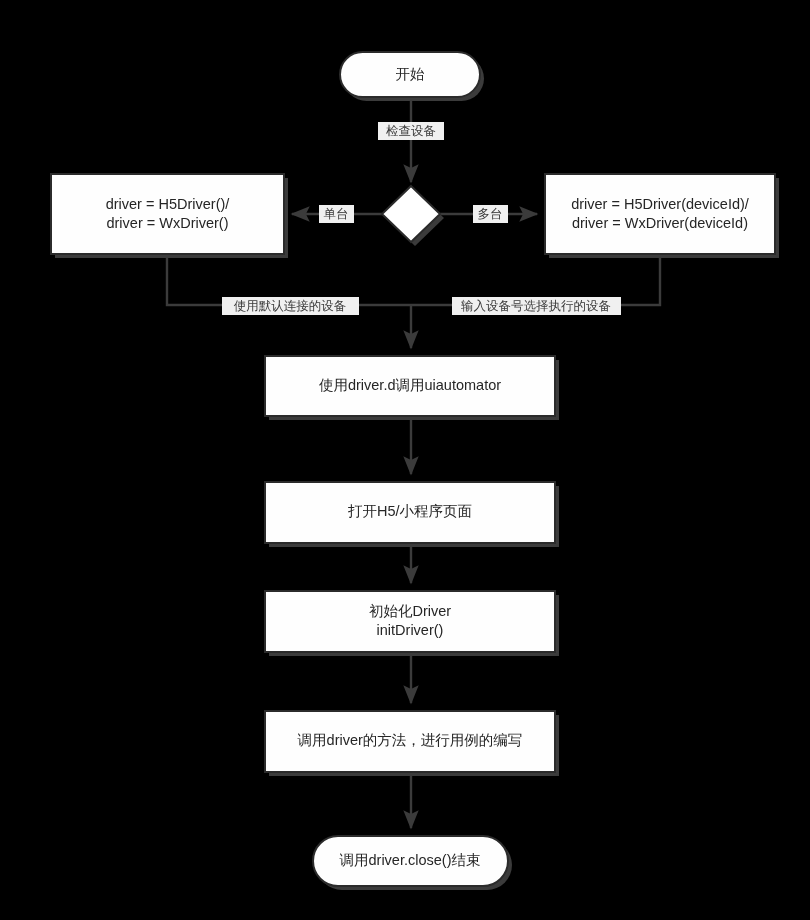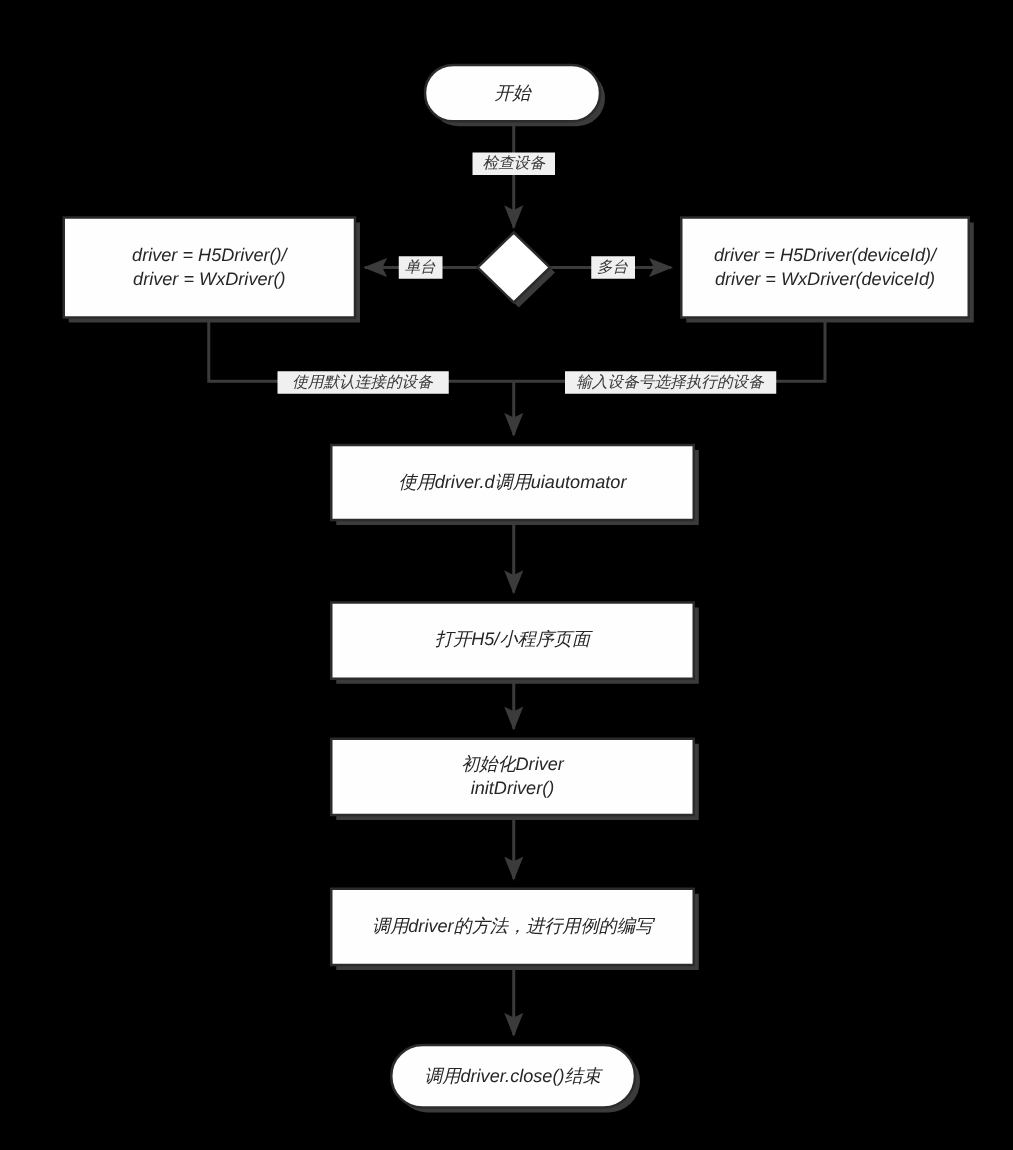--- a/index.html
+++ b/index.html
@@ -11,21 +11,20 @@
     width: 810px;
     height: 920px;
     overflow: hidden;
     font-family: "Liberation Sans", "DejaVu Sans", sans-serif;
   }
   #flow-canvas {
     position: relative;
     width: 810px;
     height: 920px;
     background: #000000;
-    font-style: italic;
   }
   svg#flow-svg {
     position: absolute;
     top: 0;
     left: 0;
     width: 810px;
     height: 920px;
     display: block;
   }
   .node-shadow {

